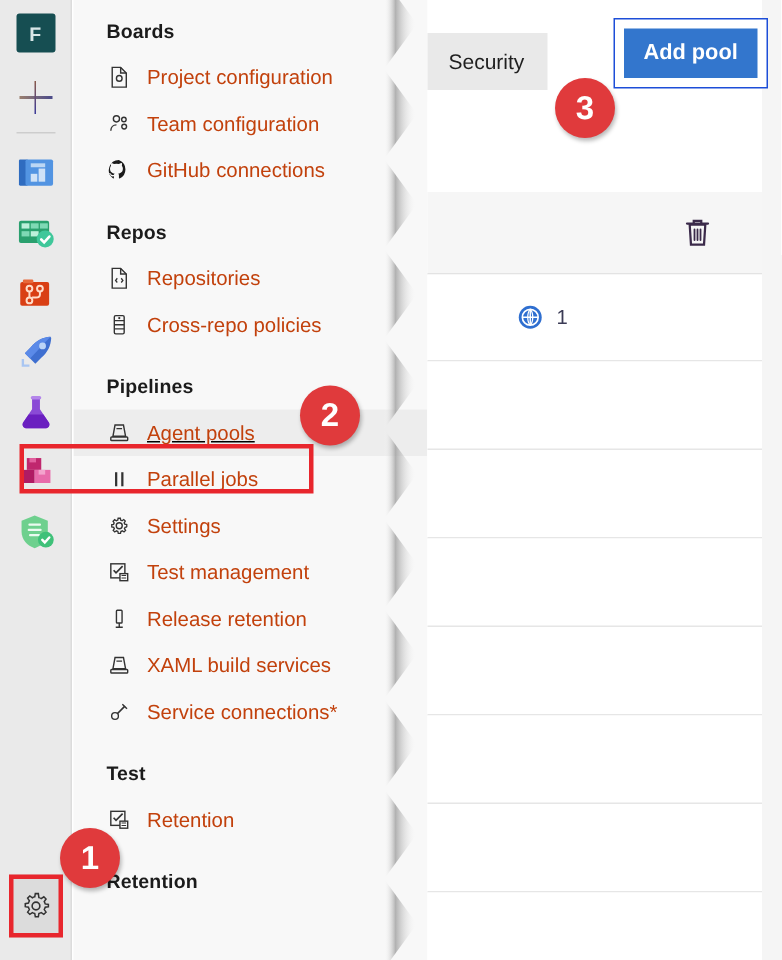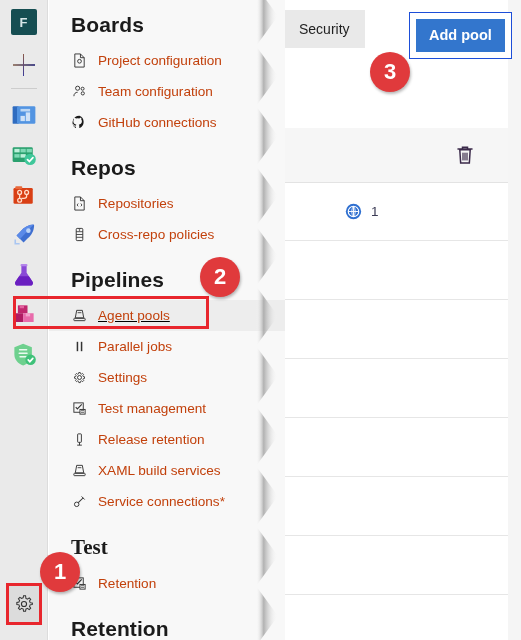--- a/index.html
+++ b/index.html
@@ -58,21 +58,21 @@
 
   
   #settings-nav {
     position: absolute; left: 49px; top: 0;
     width: 236px; height: 640px;
     background: #f8f8f8;
     padding-top: 4px;
     overflow: hidden;
   }
   .nav-group-title {
-    font-size: 21px; font-weight: 600; color: #1b1b1b;
+    font-size: 13px; font-weight: 600; color: #1b1b1b;
     padding: 9px 0 8px 22px;
     letter-spacing: .1px;
   }
   .nav-item {
     display: flex; align-items: center;
     height: 31px;
     padding-left: 22px;
     gap: 11px;
   }
   .nav-item .nav-ico {
@@ -106,21 +106,21 @@
   #content {
     position: absolute; left: 285px; top: 0;
     width: 236px; height: 640px;
     background: #ffffff;
   }
   #content-scrollbar {
     position: absolute; right: 0; top: 0; width: 13px; height: 640px;
     background: #f5f5f5;
   }
   .tabs-row {
-    position: absolute; left: 0; top: 9px;
+    position: absolute; left: 0; top: 21px;
     height: 40px; display: flex; align-items: center;
   }
   .tab {
     font-size: 14px; color: #1f1f1f;
     background: #e9e9e9;
     padding: 11px 15px 11px 14px;
     line-height: 16px;
   }
   #add-pool-wrap {
     position: absolute; left: 124px; top: 12px;
@@ -410,21 +410,21 @@
       <span class="nav-ico">
         <svg width="15" height="15" viewBox="0 0 16 16">
             <circle cx="5" cy="11" r="2.4" fill="none" stroke="#333" stroke-width="1"></circle>
             <path d="M6.7 9.3L12 4" stroke="#333" stroke-width="1.1"></path>
             <path d="M10.2 2.6l3.3 3.3" stroke="#333" stroke-width="1"></path>
           </svg>
       </span>
       <span class="nav-label">Service connections*</span>
     </div>
 
-    <div class="nav-group-title" style="padding-top:18px;font-family:Liberation Serif, serif;">Test</div>
+    <div class="nav-group-title" style="padding-top:18px;">Test</div>
 
     <div class="nav-item">
       <span class="nav-ico">
         <svg width="15" height="15" viewBox="0 0 16 16">
             <rect x="2" y="2" width="10" height="10" fill="none" stroke="#333" stroke-width="1"></rect>
             <path d="M4 6.6l1.7 1.8L10.4 3.6" fill="none" stroke="#333" stroke-width="1.2"></path>
             <rect x="8.5" y="9" width="5.5" height="5" fill="#fff" stroke="#333" stroke-width="1"></rect>
             <path d="M9.6 10.3h3.3M9.6 12.1h3.3" stroke="#333" stroke-width=".8"></path>
           </svg>
       </span>

